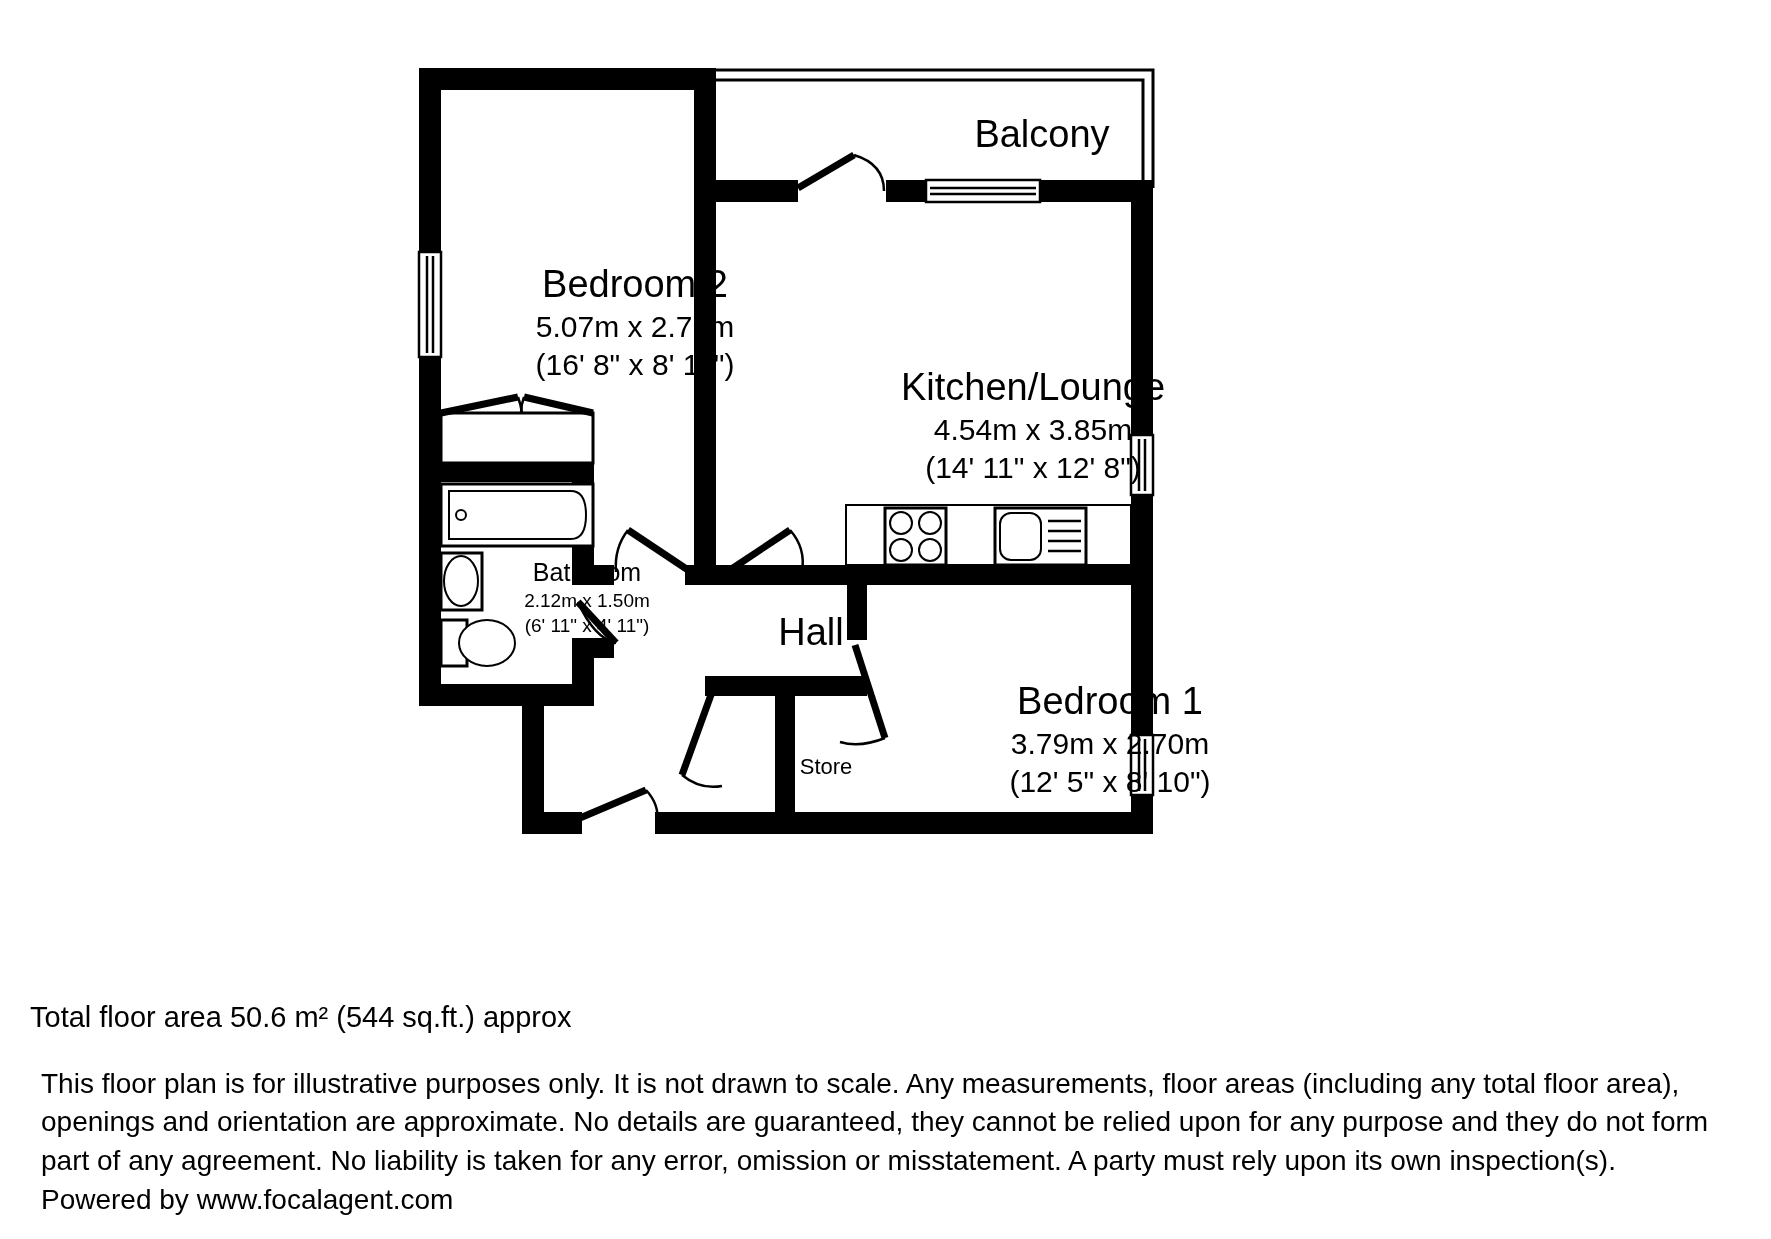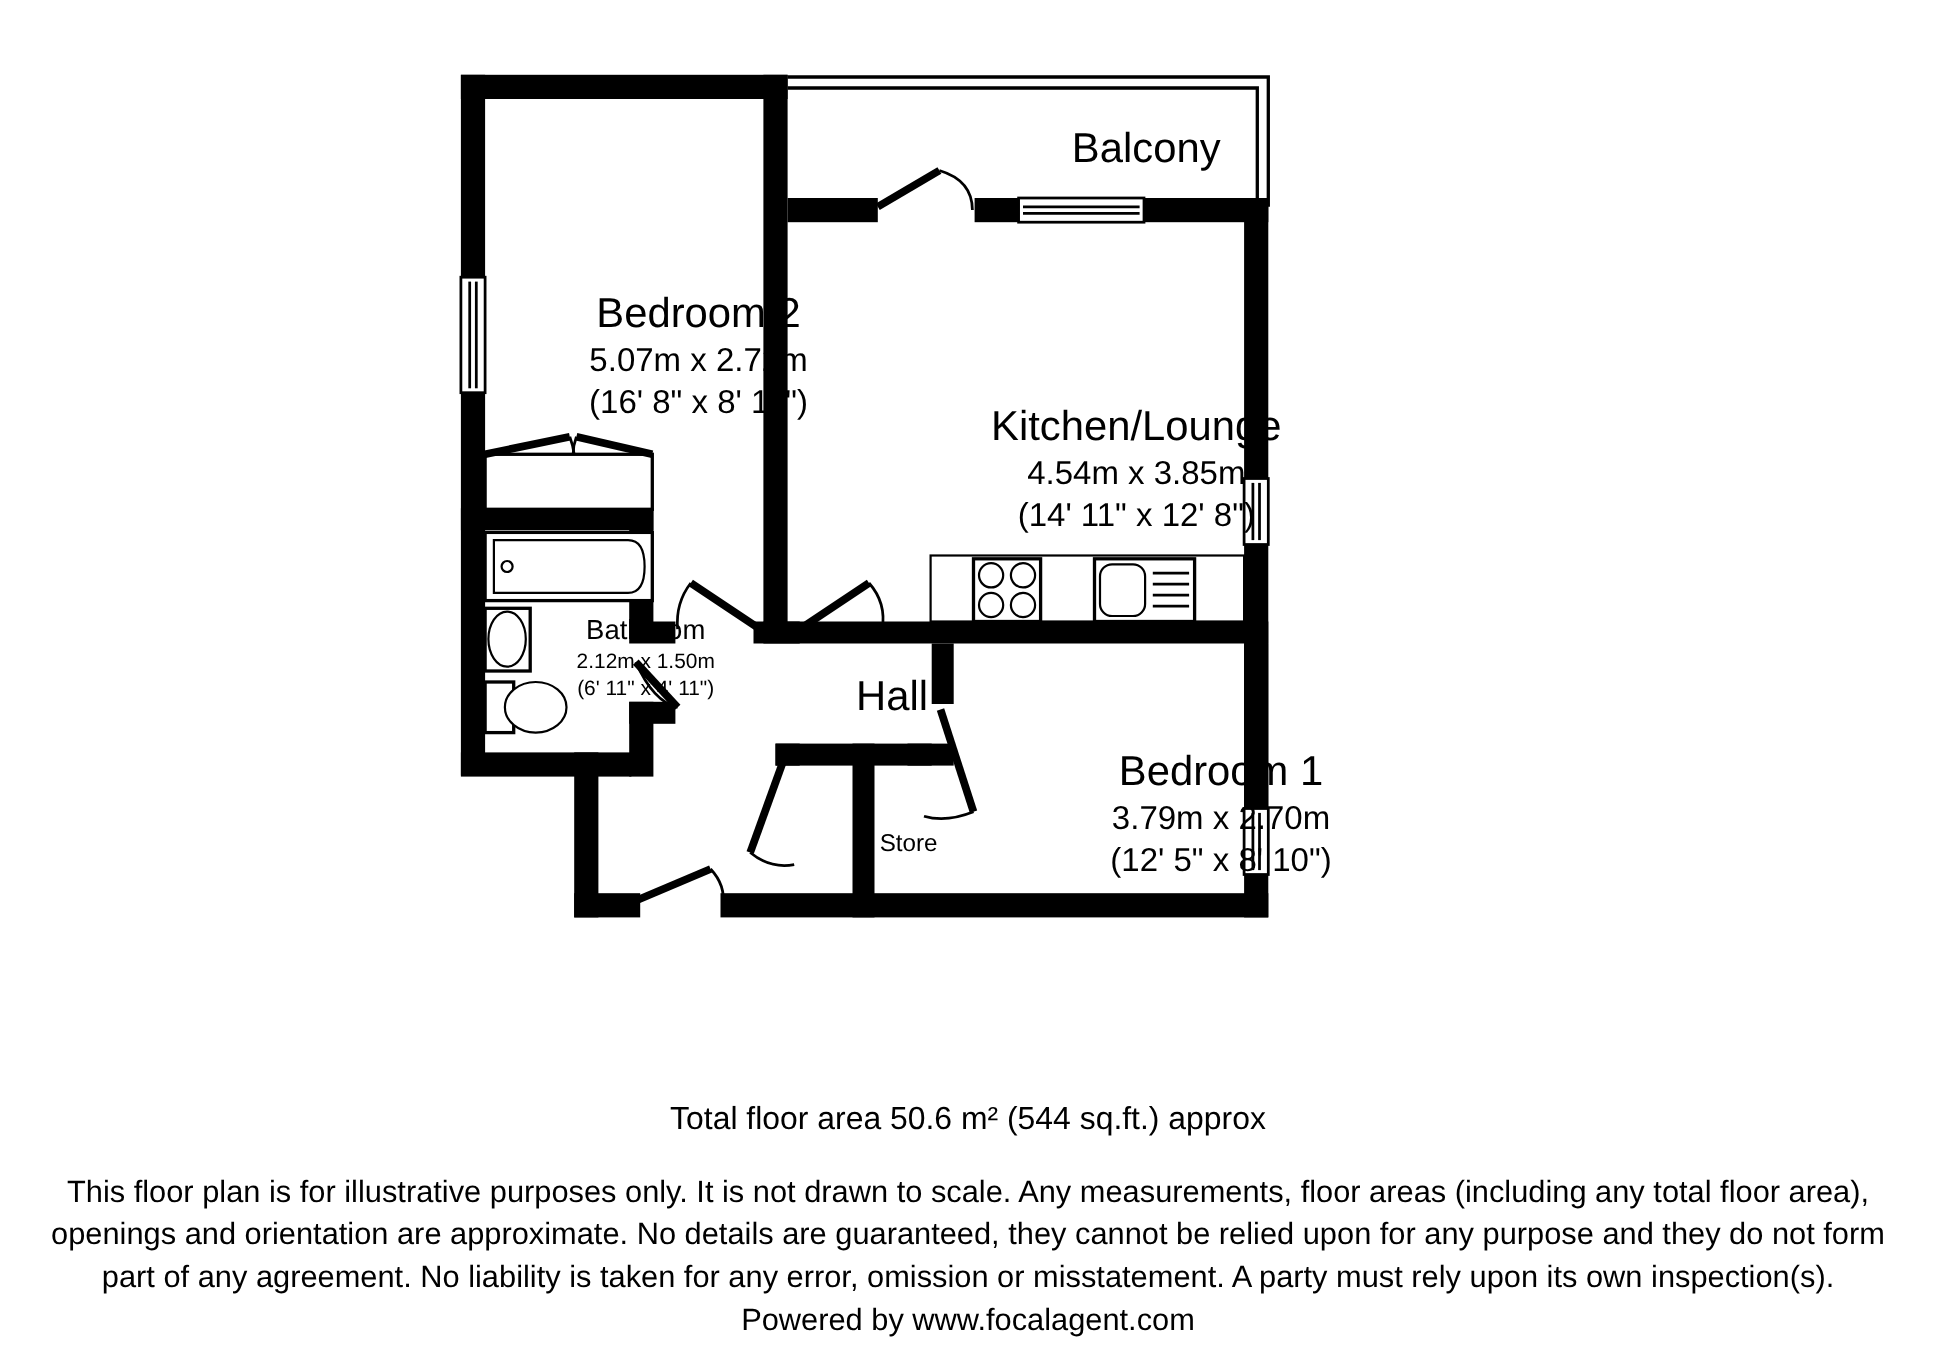--- a/index.html
+++ b/index.html
@@ -85,21 +85,20 @@
   }
   .room-name-xs {
     font-size: 22px;
     text-anchor: middle;
   }
   #footer {
     position: absolute;
     left: 30px;
     top: 1000px;
     width: 1700px;
-    text-align: center;
   }
   #total-area {
     font-size: 29px;
     line-height: 1.2;
     margin: 0 0 30px 0;
     color: #000;
   }
   #disclaimer {
     font-size: 28px;
     line-height: 1.38;

